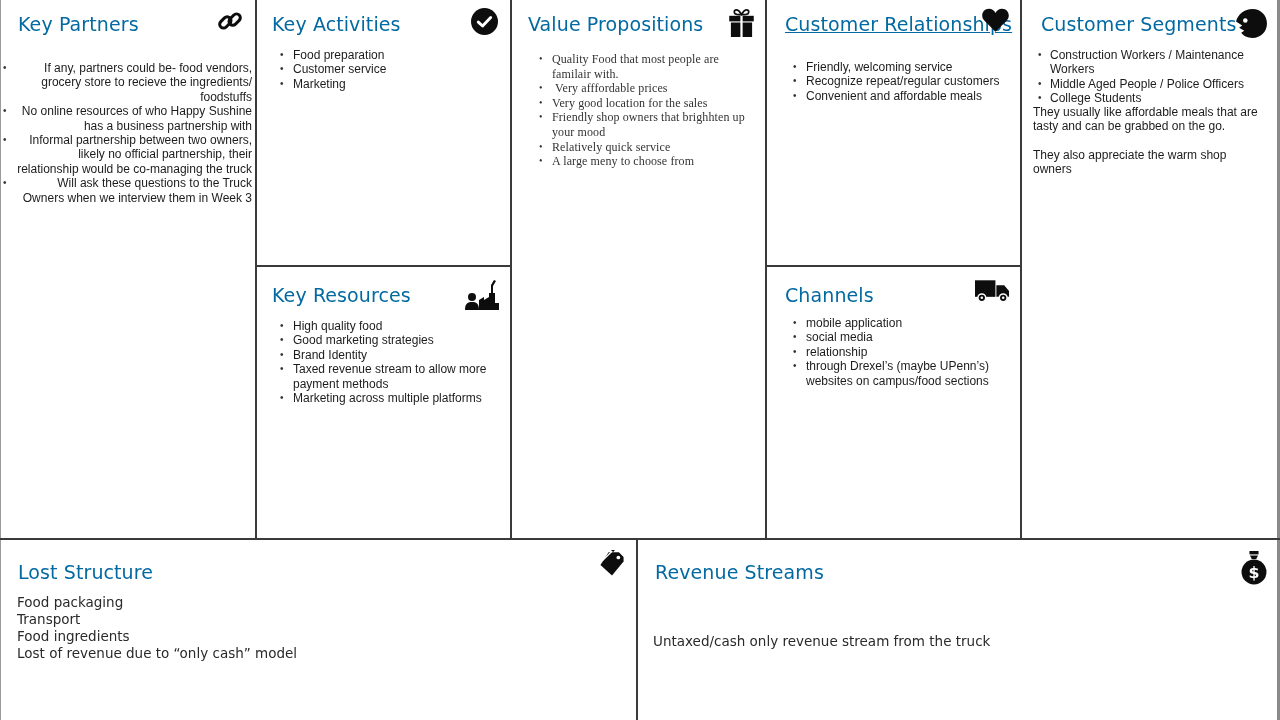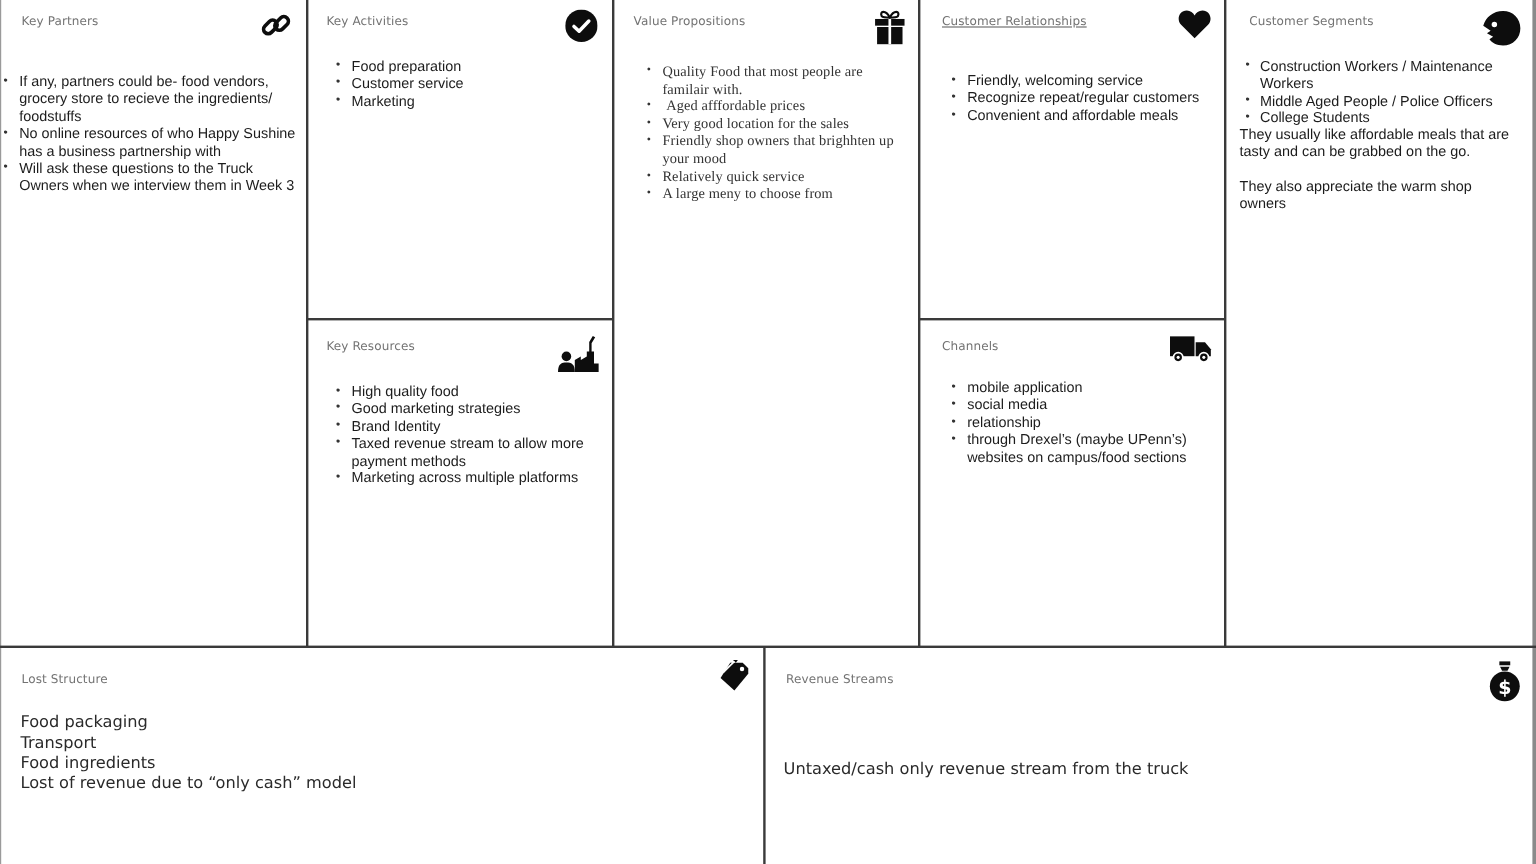--- a/index.html
+++ b/index.html
@@ -4,22 +4,22 @@
   <style>
     * { box-sizing: border-box; margin: 0; padding: 0; }
     html, body { width: 1280px; height: 720px; overflow: hidden; background: #ffffff; }
     body { position: relative; font-family: "Liberation Sans", "DejaVu Sans", sans-serif; color: #1a1a1a; }
     .vline { position: absolute; width: 2px; background: #3a3a3a; }
     .hline { position: absolute; height: 2px; background: #3a3a3a; }
 
     .title {
       position: absolute;
       font-family: "DejaVu Sans", sans-serif;
-      font-size: 10px;
-      color: #737373;
+      font-size: 19px;
+      color: #0369a1;
       letter-spacing: 0.1px;
       white-space: nowrap;
     }
     .icon { position: absolute; width: 30px; height: 30px; color: #0d0d0d; }
     .icon svg { width: 100%; height: 100%; display: block; }
 
     ul.items {
       position: absolute;
       list-style: none;
       font-size: 12px;
@@ -66,23 +66,24 @@
 <section>
   <div class="title" style="left:18px; top:13px;">Key Partners</div>
   <div class="icon" style="left:216px; top:7px; width:28px; height:28px;">
     <svg viewBox="0 0 24 24">
         <g fill="none" stroke="currentColor" stroke-width="2.6" stroke-linecap="round">
           <rect x="2.5" y="10" width="11" height="6.5" rx="3.25" transform="rotate(-45 8 13.25)"></rect>
           <rect x="10.5" y="7.5" width="11" height="6.5" rx="3.25" transform="rotate(-45 16 10.75)"></rect>
         </g>
       </svg>
   </div>
-  <ul class="items" style="left:2px; top:61px; width:250px;">
+  <ul class="items" style="left:2px; top:61px; width:250px;text-align:right;">
     <li>If any, partners could be- food vendors, grocery store to recieve the ingredients/ foodstuffs</li>
     <li>No online resources of who Happy Sushine has a business partnership with</li>
+    <li>Informal partnership between two owners, likely no official partnership, their relationship would be co-managing the truck</li>
     <li>Will ask these questions to the Truck Owners when we interview them in Week 3</li>
   </ul>
 </section>
 
 <section>
   <div class="title" style="left:272px; top:13px;">Key Activities</div>
   <div class="icon" style="left:471px; top:8px; width:27px; height:27px;">
     <svg viewBox="0 0 24 24">
         <circle cx="12" cy="12" r="12" fill="currentColor"></circle>
         <path d="M6.5 12.5 L10.3 16 L17.5 8.5" fill="none" stroke="#fff" stroke-width="2.6" stroke-linecap="round" stroke-linejoin="round"></path>
@@ -118,21 +119,21 @@
   <div class="icon" style="left:728px; top:8px; width:27px; height:29px;">
     <svg viewBox="0 0 24 26">
         <path d="M12 6 C9 0 4 1 6 5 C7 6 9 6 12 6 C15 6 17 6 18 5 C20 1 15 0 12 6 Z" fill="none" stroke="currentColor" stroke-width="1.6"></path>
         <rect x="1" y="7" width="22" height="5" fill="currentColor"></rect>
         <rect x="2.5" y="13" width="19" height="13" fill="currentColor"></rect>
         <rect x="11" y="7" width="2" height="19" fill="#fff"></rect>
       </svg>
   </div>
   <ul class="items vp" style="left:538px; top:52px; width:222px;">
     <li>Quality Food that most people are  familair with.</li>
-    <li style="white-space:pre-wrap;"> Aged afffordable prices</li>
+    <li style="white-space:pre-wrap;"> Very afffordable prices</li>
     <li>Very good location for the sales</li>
     <li>Friendly shop owners that brighhten up your mood</li>
     <li>Relatively quick service</li>
     <li>A large meny to choose from</li>
   </ul>
 </section>
 
 <section>
   <div class="title" style="left:785px; top:13px;text-decoration:underline;">Customer Relationships</div>
   <div class="icon" style="left:981px; top:7px; width:29px; height:26px;">

